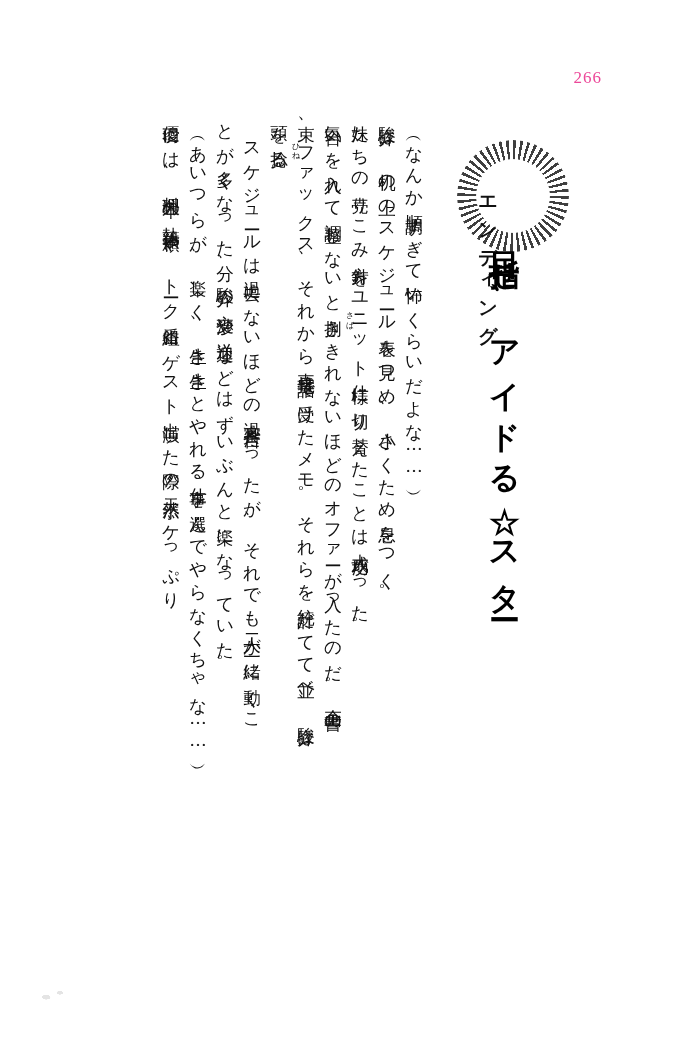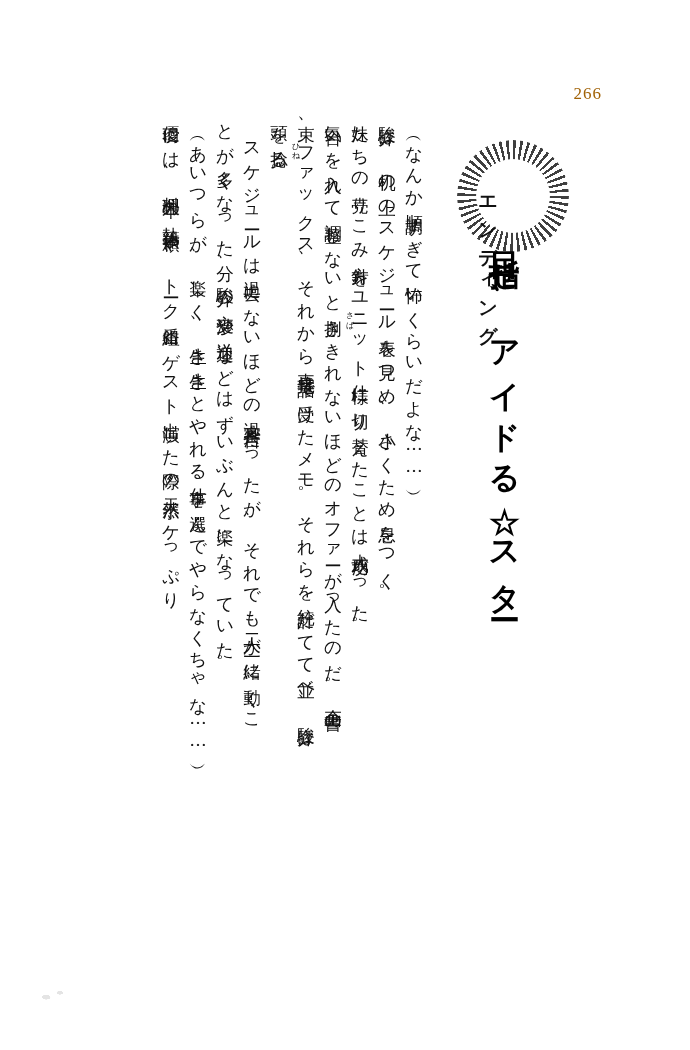--- a/index.html
+++ b/index.html
@@ -18,26 +18,26 @@
 
   .page {
     position: absolute;
     inset: 0;
     background: #ffffff;
   }
 
   
   .page-number {
     position: absolute;
-    top: 84px;
+    top: 68px;
     right: 88px;
     font-family: "Liberation Serif", serif;
     font-size: 17px;
     letter-spacing: 1px;
-    color: #a16207;
+    color: #ec4899;
     margin-left: 6px;
   }
 
   
   .heading-block {
     position: absolute;
     top: 140px;
     right: 118px;
     width: 120px;
     height: 520px;

